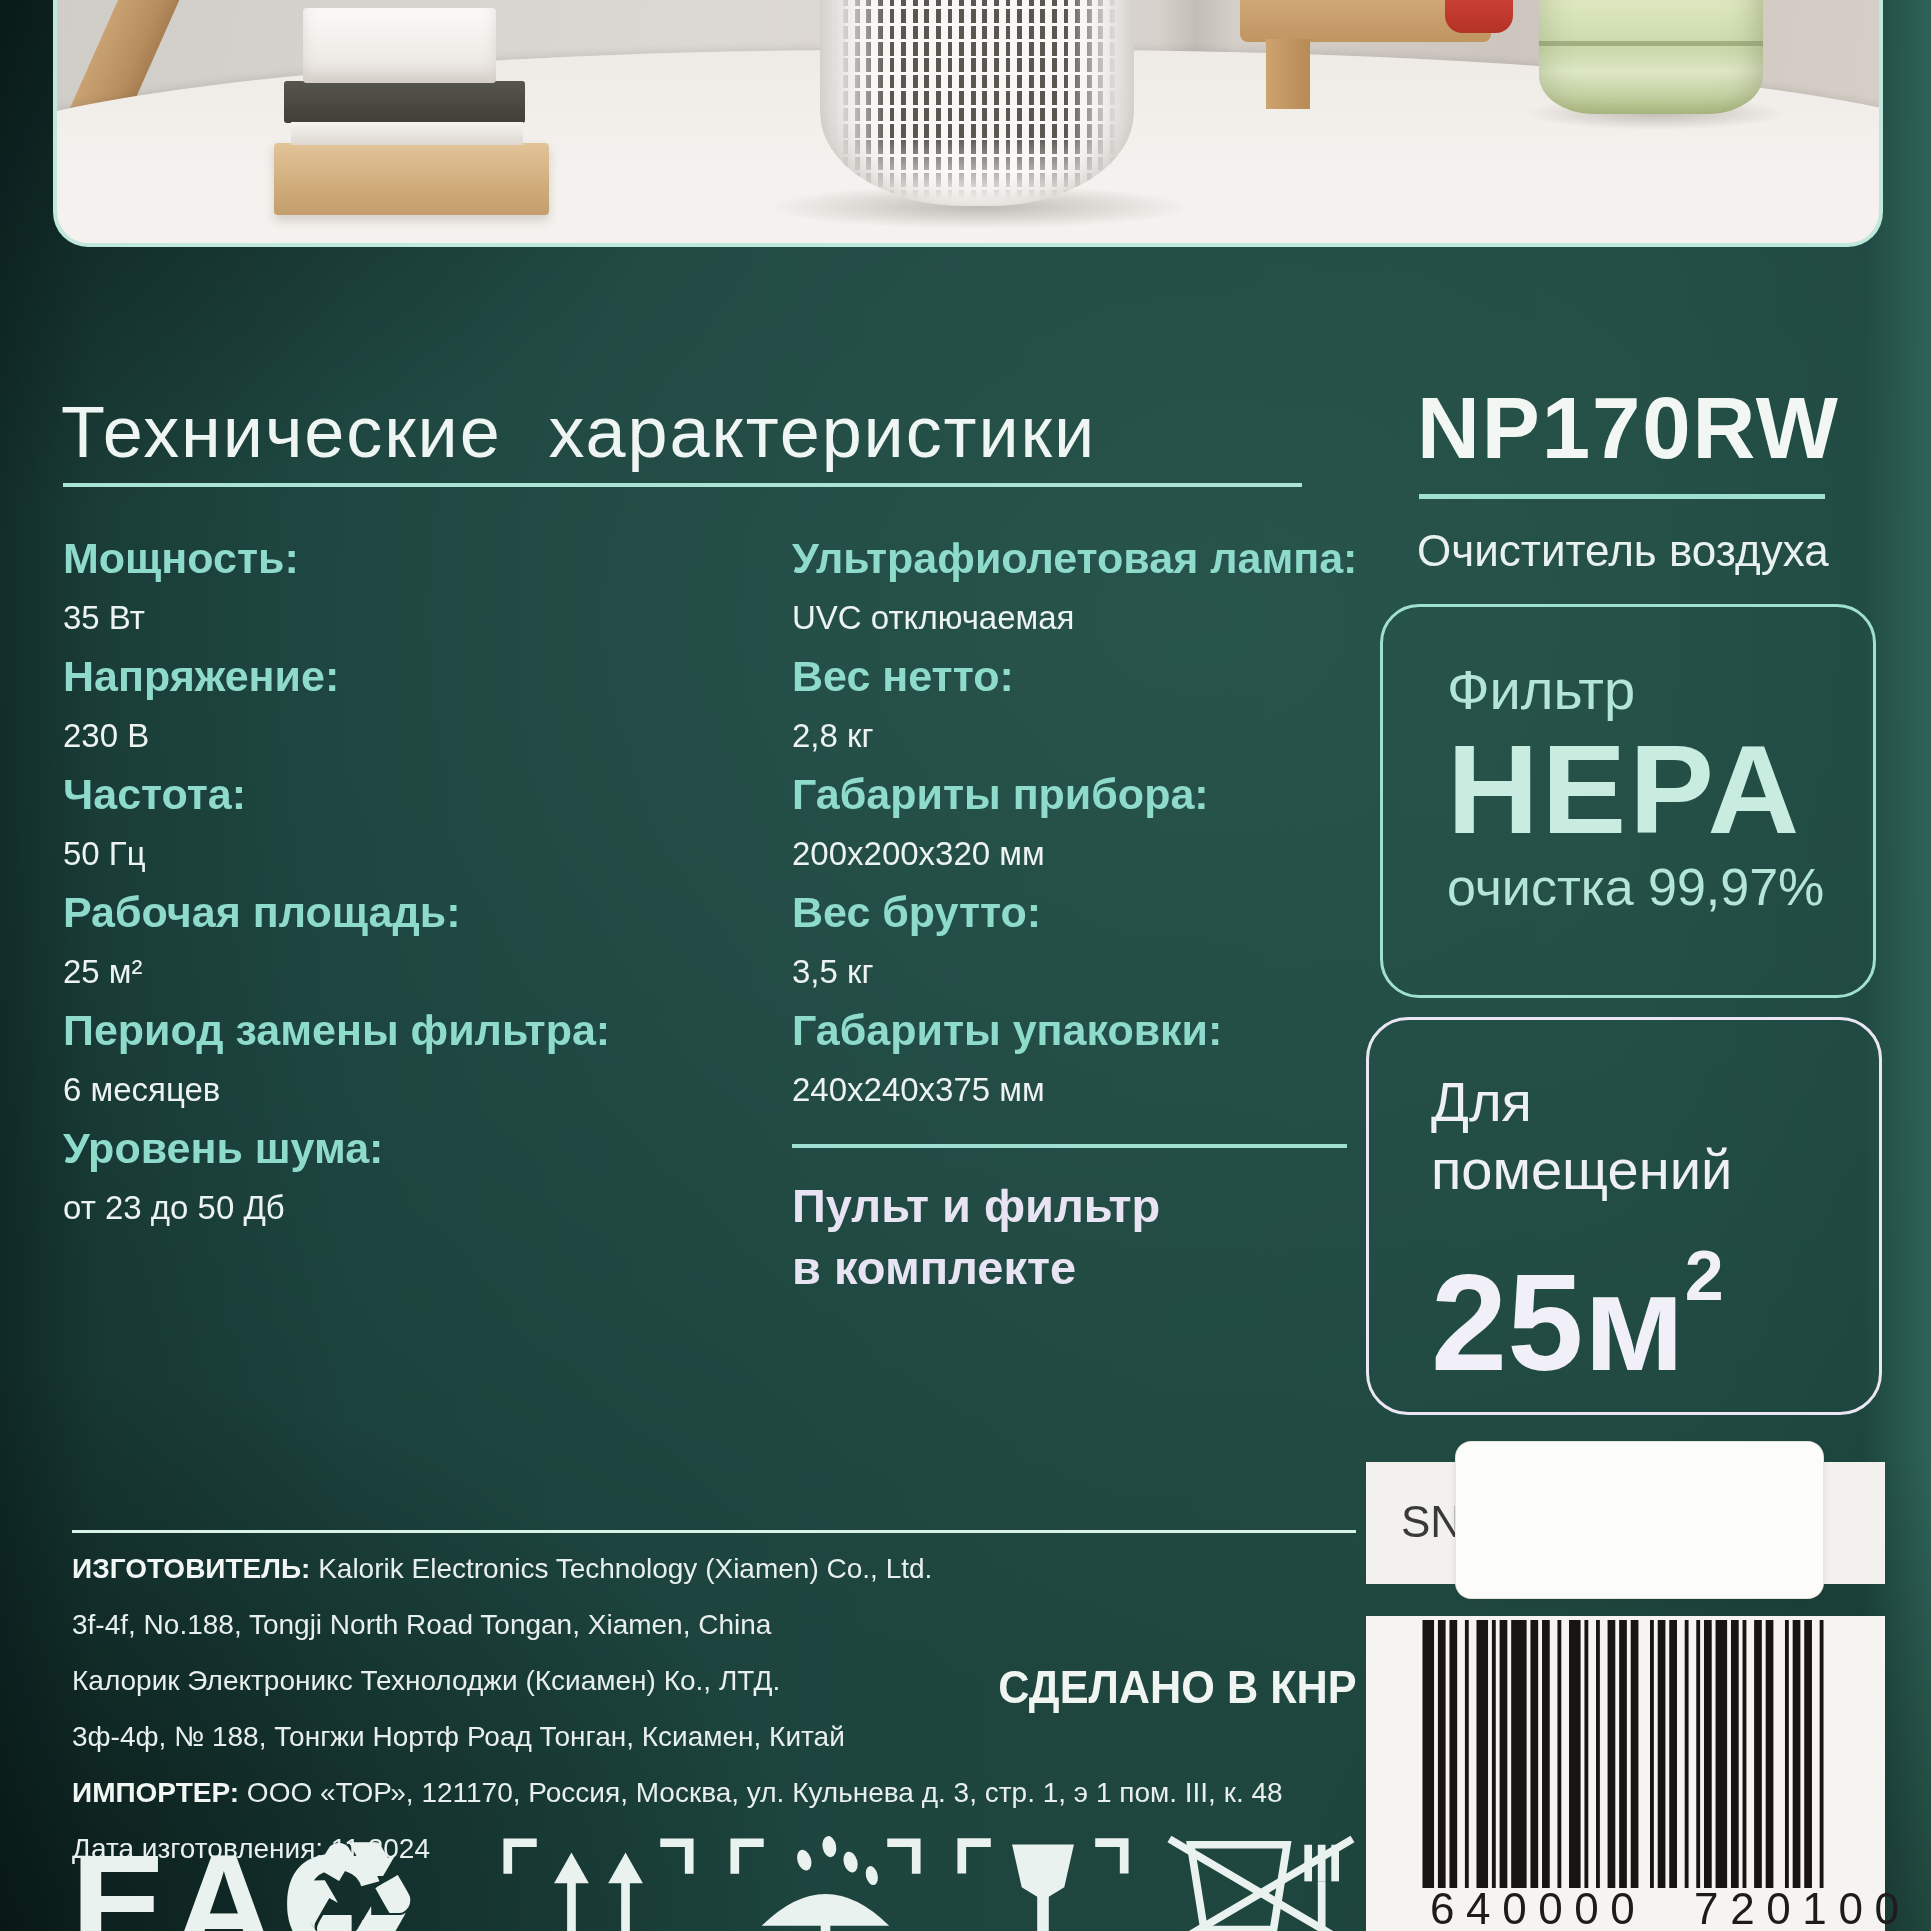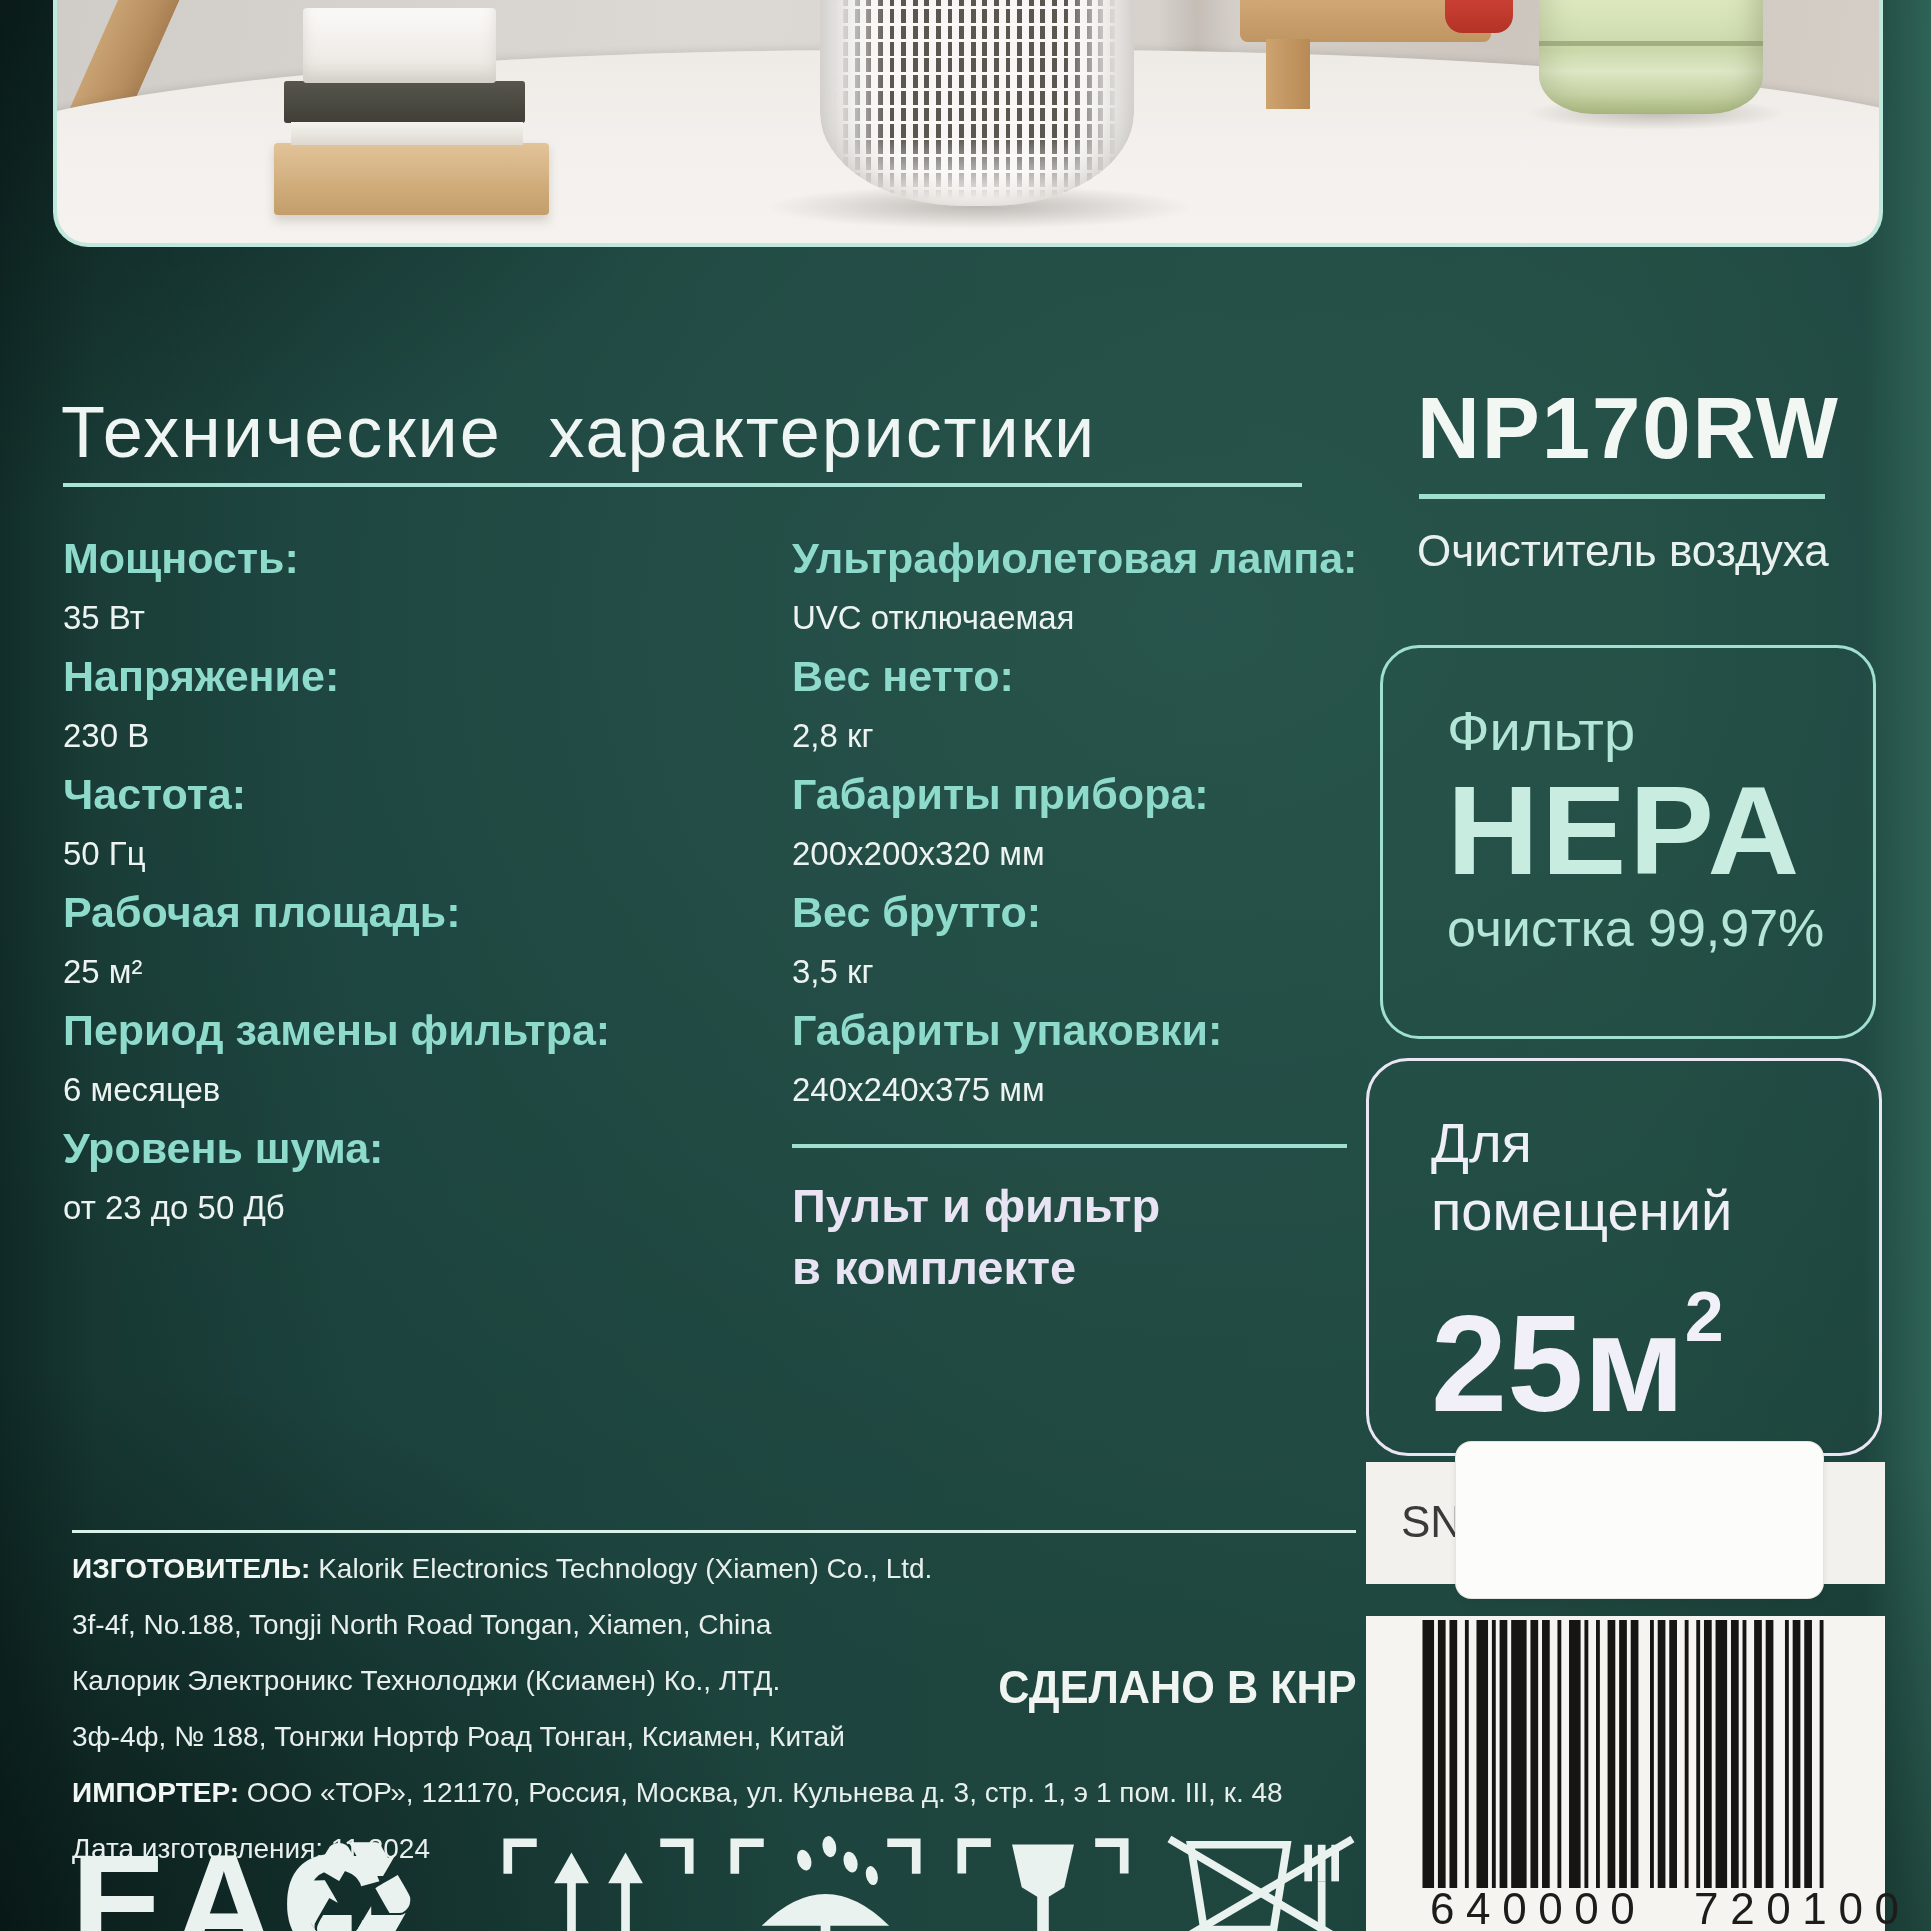--- a/index.html
+++ b/index.html
@@ -58,21 +58,21 @@
   .model-subtitle{position:absolute;left:1417px;top:526px;font-size:44px;font-weight:400;color:#e9f1ee;}
   
   .col{position:absolute;top:529px;}
   .col-left{left:63px;width:686px;}
   .col-mid{left:792px;width:579px;}
   .spec-label{font-size:43px;line-height:59px;font-weight:700;color:#8edacb;}
   .spec-value{font-size:33px;line-height:59px;font-weight:400;color:#ecf3f0;}
   .mid-divider{width:555px;height:3.9px;background:#9fe0d2;margin:25px 0 27px 0;}
   .included-note{font-size:47px;line-height:62px;font-weight:700;color:#e9e4f4;}
   
-  .badge{position:absolute;box-sizing:border-box;margin-top:41px;}
+  .badge{position:absolute;box-sizing:border-box;}
   .badge-hepa{left:1380px;top:604px;width:496px;height:394px;border:3.9px solid #9fe0d2;border-radius:39px;padding:50px 0 0 64px;}
   .hepa-label{font-size:56px;font-weight:400;color:#b4e6d8;}
   .hepa-title{font-size:127px;font-weight:700;color:#c8edе0;color:#c8ede0;line-height:135px;letter-spacing:2.9px;}
   .hepa-subtitle{font-size:52px;font-weight:400;color:#b4e6d8;}
   .badge-area{left:1366px;top:1017px;width:516px;height:398px;border:3.9px solid #eae6f4;border-radius:42px;padding:48px 0 0 62px;}
   .area-line{font-size:56px;font-weight:400;color:#eff0f7;line-height:68px;}
   .area-value{font-size:137px;font-weight:700;color:#f1f0f8;line-height:145px;}
   .area-value sup{font-size:70px;vertical-align:70px;}
   
   .sn-strip{position:absolute;left:1366px;top:1462px;width:519px;height:122px;background:#f2f1ee;}

